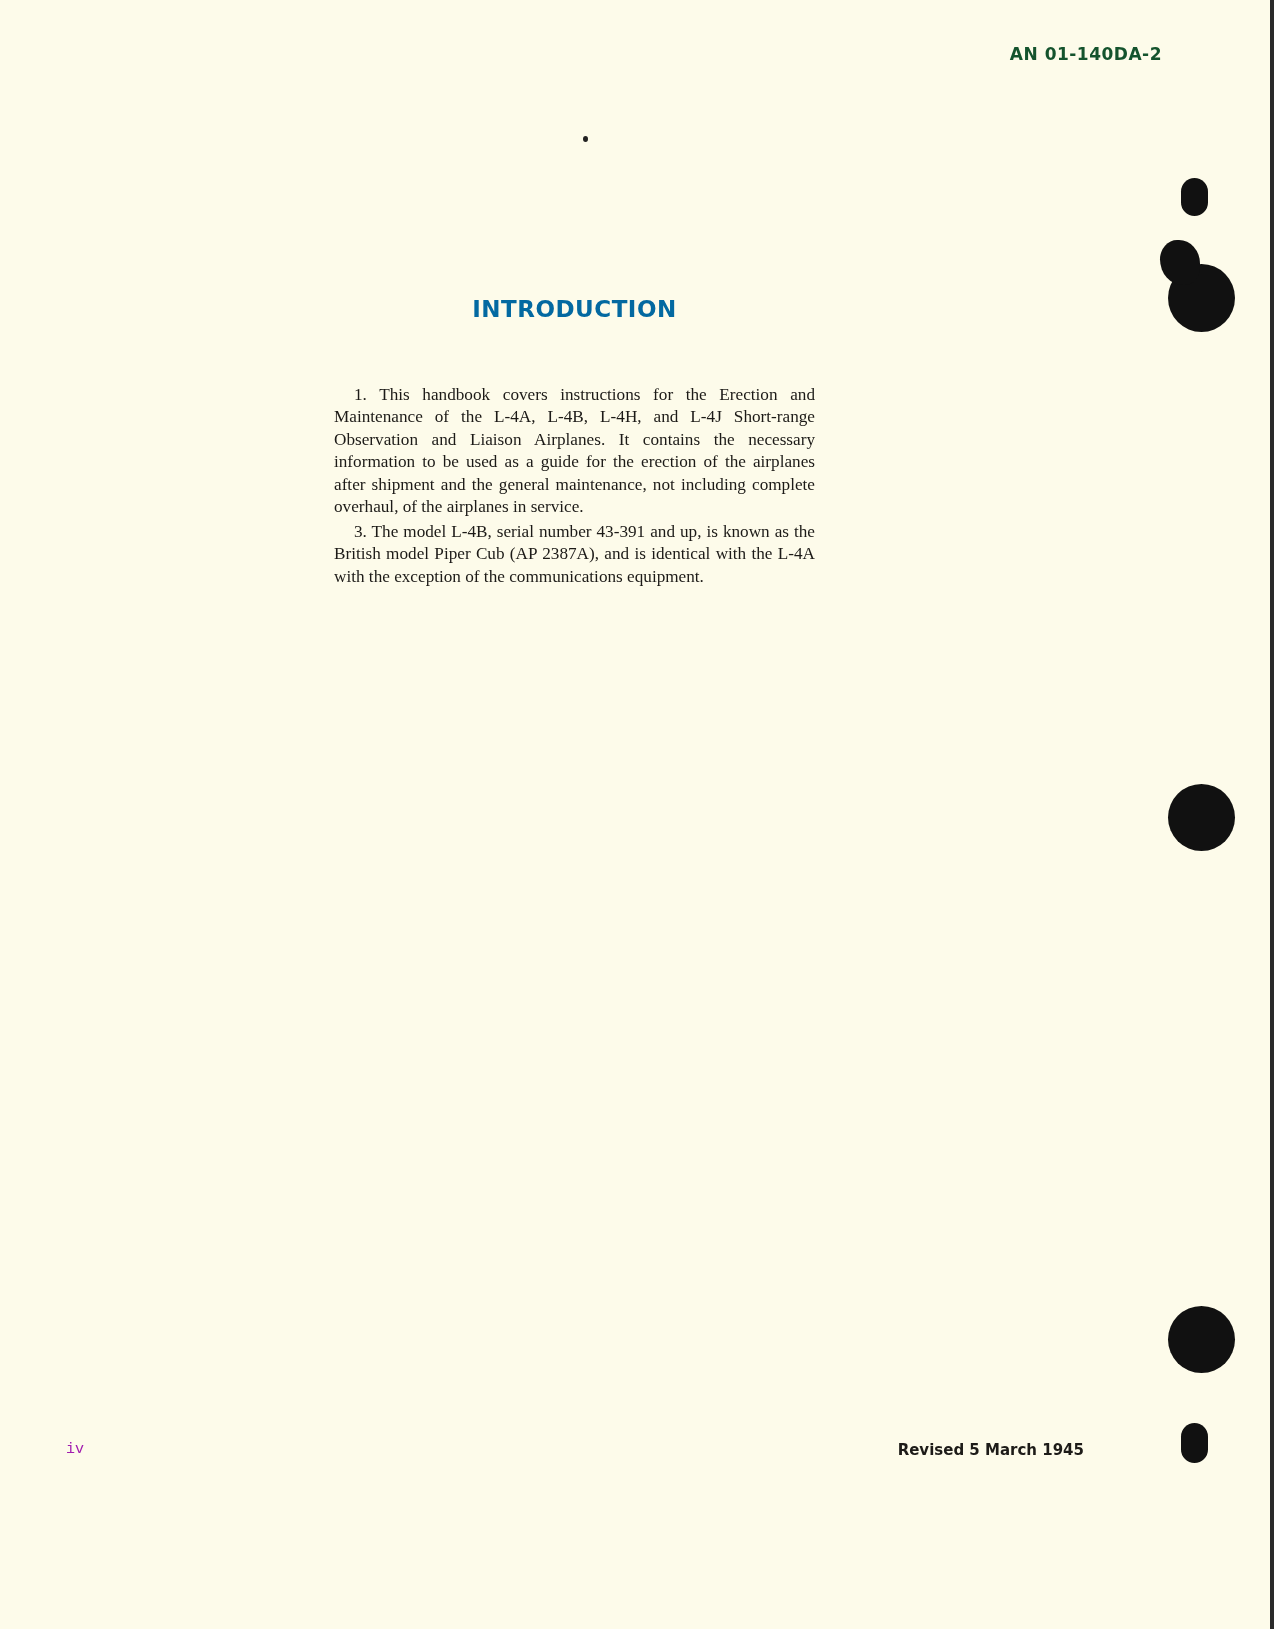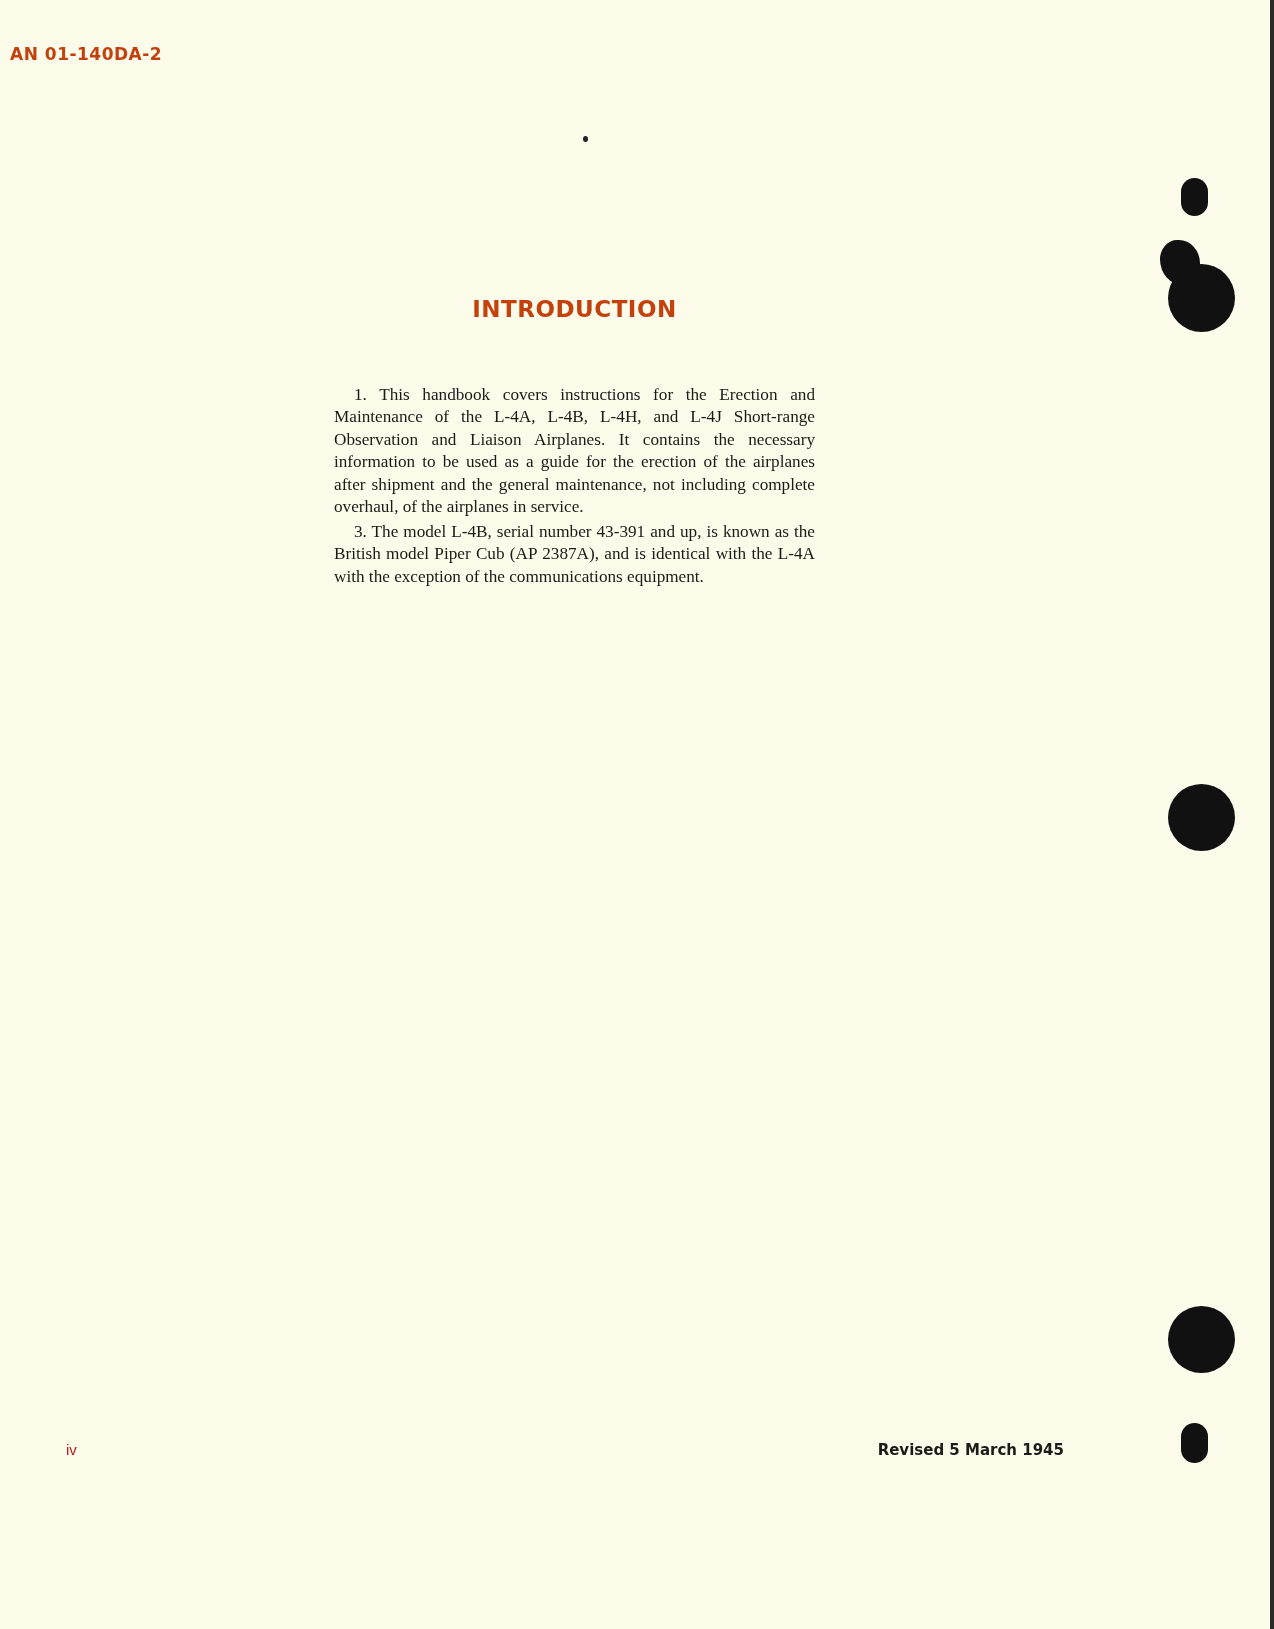--- a/index.html
+++ b/index.html
@@ -6,40 +6,40 @@
   body {
     width: 1274px; height: 1629px; position: relative; overflow: hidden;
     background: #fdfbea;
     font-family: "Liberation Serif", serif;
     color: #1c1a17;
   }
   .page-edge {
     position: absolute; right: 0; top: 0; width: 4px; height: 1629px; background: #2a2a2a;
   }
   .header-code {
-    position: absolute; left: 10px; width: 1146px; top: 44px; text-align: left;
+    position: absolute; left: 16px; width: 1146px; top: 44px; text-align: right;
     font-family: "DejaVu Sans", sans-serif; font-weight: bold; font-size: 17px; letter-spacing: 0.5px;
-    color: #c2410c;
+    color: #14532d;
   }
   .title {
     position: absolute; left: 334px; width: 481px; top: 296px; text-align: center;
     font-family: "DejaVu Sans", sans-serif; font-weight: bold; font-size: 23px; letter-spacing: 0.5px;
-    color: #c2410c;
+    color: #0369a1;
   }
   .body-text {
     position: absolute; left: 334px; width: 481px; top: 384px;
     font-size: 17.2px; line-height: 22.4px; text-align: justify;
   }
   .para { margin: 0 0 2.5px 0; text-indent: 20px; text-align: justify; }
   .footer-left {
     position: absolute; left: 66px; top: 1441px;
-    font-family: Liberation Sans, sans-serif; font-size: 15px; color: #b91c1c;
+    font-family: Liberation Mono, monospace; font-size: 15px; color: #a21caf;
   }
   .footer-right {
-    position: absolute; right: 210px; top: 1441px;
+    position: absolute; right: 190px; top: 1441px;
     font-family: "DejaVu Sans", sans-serif; font-weight: bold; font-size: 15px; color: #1d1b18;
   }
   .hole {
     position: absolute; background: #111; border-radius: 50%;
   }
   .speck { position: absolute; width: 5px; height: 6px; border-radius: 50%; background: #222; }
 </style>
 </head>
 <body>
 

